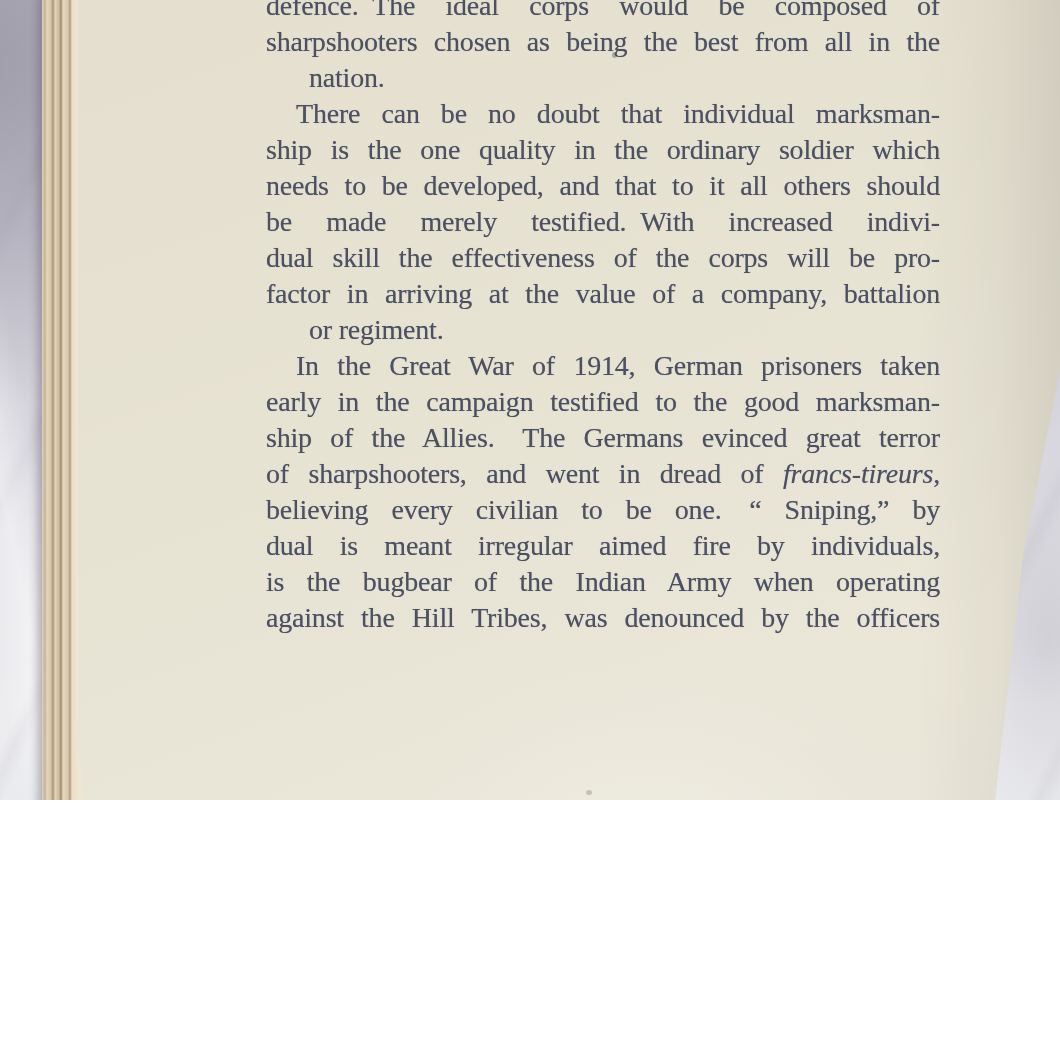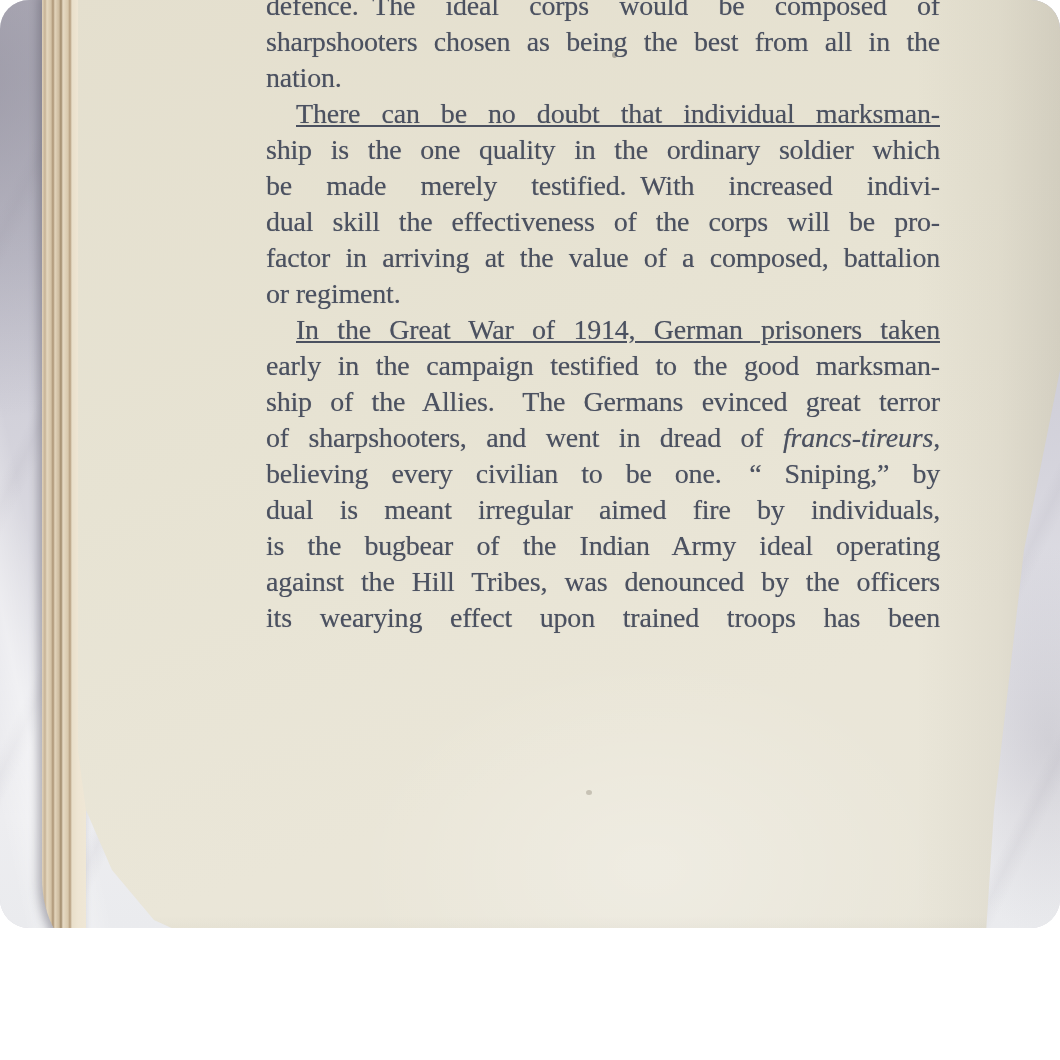--- a/index.html
+++ b/index.html
@@ -5,23 +5,22 @@
   html, body {
     margin: 0;
     padding: 0;
     width: 1060px;
     height: 1060px;
     font-family: "Liberation Serif", "DejaVu Serif", serif;
   }
   .scene {
     position: relative;
     width: 1060px;
-    height: 928px;
+    height: 800px;
     overflow: hidden;
-    border-radius: 29px;
   }
   
   .fabric {
     position: absolute;
     inset: 0;
     background-color: #dcdbe2;
     background-image:
       radial-gradient(160px 280px at 99% 80%, rgba(148,144,156,0.28), rgba(148,144,156,0) 70%),
       radial-gradient(700px 560px at -5% 8%, rgba(118,115,130,0.50), rgba(118,115,130,0) 62%),
       linear-gradient(78deg, rgba(255,255,255,0) 2%, rgba(255,255,255,0.45) 5.5%, rgba(255,255,255,0) 9%),
@@ -94,22 +93,23 @@
   }
   .line {
     height: 36px;
     text-align: justify;
     text-align-last: justify;
     white-space: nowrap;
   }
   .line.last {
     text-align: right;
     text-align-last: left;
+    margin-left: 43px;
   }
-  .line.indent { text-indent: 30px; text-decoration: underline; }
+  .line.indent { text-indent: 30px; }
   .line .it { font-style: italic; margin-top: 47px; }
 </style>
 </head>
 <body>
 
 <div class="scene">
   <div class="fabric"></div>
 
   <div class="page-stack"></div>
 
@@ -119,30 +119,30 @@
     <div class="speck s1"></div>
     <div class="speck s2"></div>
     <div class="speck s3"></div>
 
     <div class="text-block">
       <div class="line">defence. The ideal corps would be composed of</div>
       <div class="line">sharpshooters chosen as being the best from all in the</div>
       <div class="line last">nation.</div>
       <div class="line indent">There can be no doubt that individual marksman-</div>
       <div class="line">ship is the one quality in the ordinary soldier which</div>
+      <div class="line">needs to be developed, and that to it all others should</div>
       <div class="line">be made merely testified. With increased indivi-</div>
       <div class="line">dual skill the effectiveness of the corps will be pro-</div>
-      <div class="line">factor in arriving at the value of a composed, battalion</div>
+      <div class="line">factor in arriving at the value of a company, battalion</div>
       <div class="line last">or regiment.</div>
       <div class="line indent">In the Great War of 1914, German prisoners taken</div>
       <div class="line">early in the campaign testified to the good marksman-</div>
       <div class="line">ship of the Allies. The Germans evinced great terror</div>
       <div class="line">
         <span>of sharpshooters, and went in dread of </span><span class="it">francs-tireurs</span><span>,</span>
       </div>
       <div class="line">believing every civilian to be one. “ Sniping,” by</div>
       <div class="line">dual is meant irregular aimed fire by individuals,</div>
-      <div class="line">is the bugbear of the Indian Army ideal operating</div>
+      <div class="line">is the bugbear of the Indian Army when operating</div>
       <div class="line">against the Hill Tribes, was denounced by the officers</div>
-      <div class="line">its wearying effect upon trained troops has been</div>
     </div>
   </div>
 </div>
 
 </body></html>

